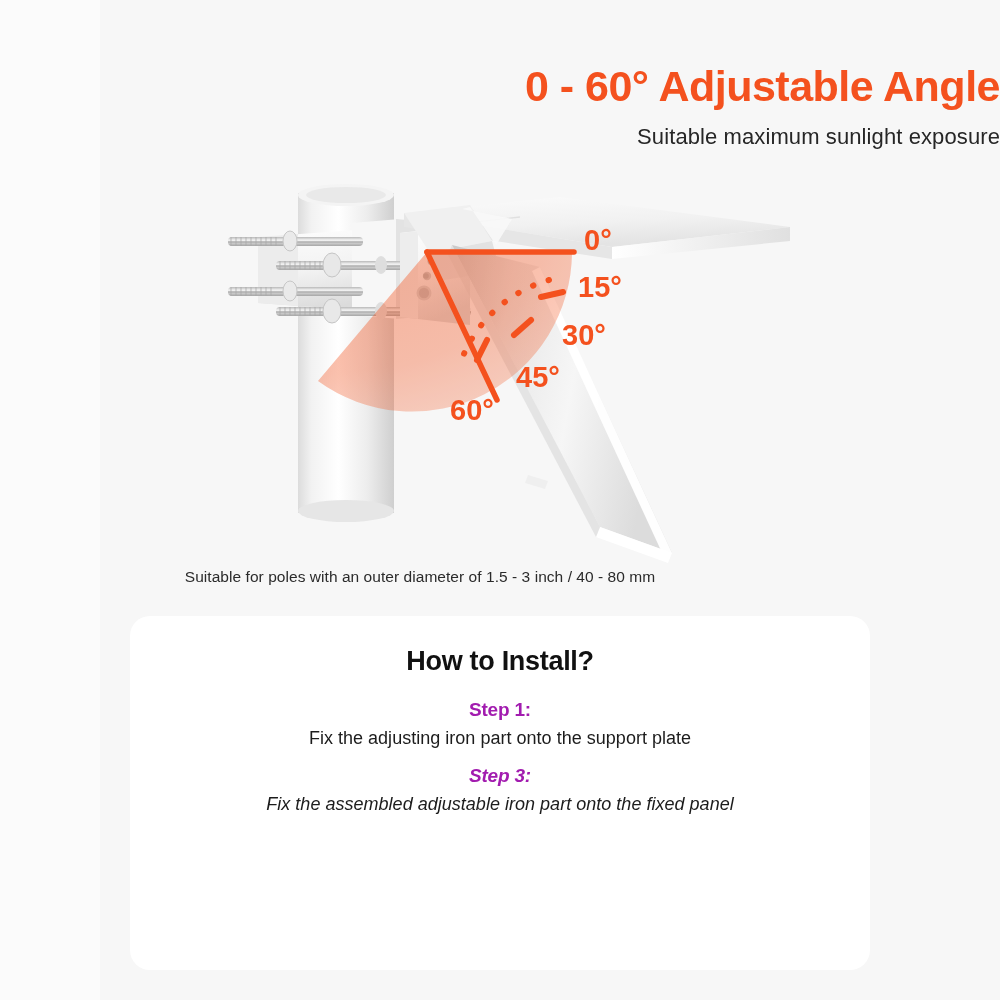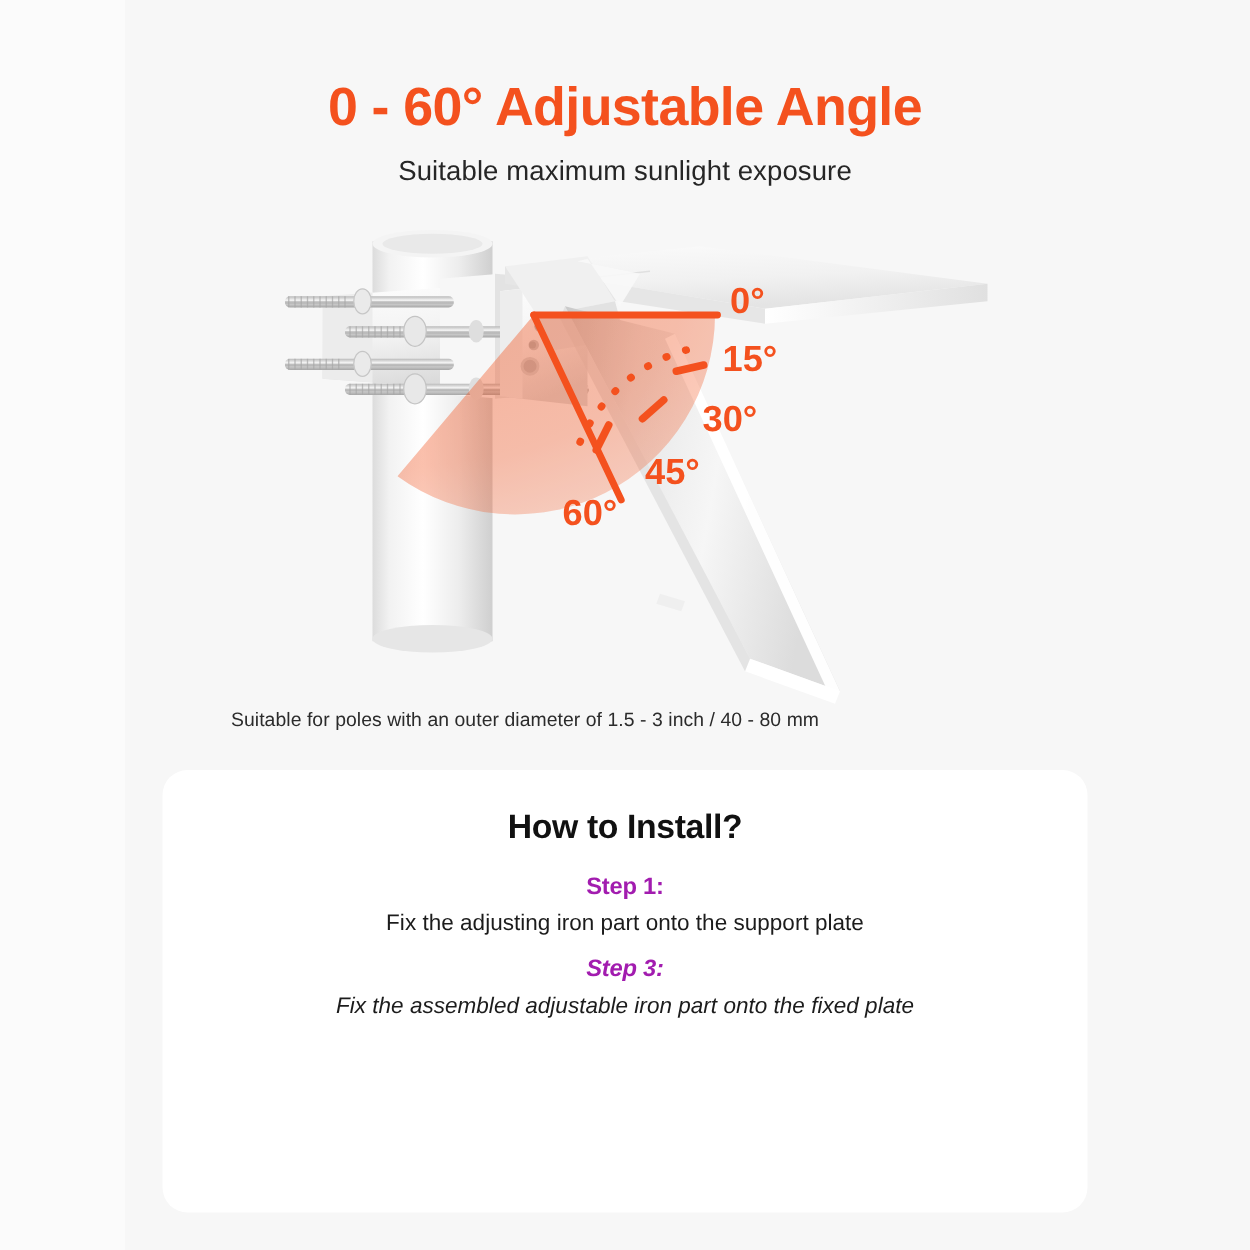--- a/index.html
+++ b/index.html
@@ -28,21 +28,21 @@
     width: 100px; height: 1000px;
     background: #ffffff;
     opacity: .55;
   }
 
   
   .header {
     position: absolute;
     left: 0; top: 62px;
     width: 1000px;
-    text-align: center;
+    text-align: right;
   }
   .headline {
     font-size: 43px;
     font-weight: 700;
     letter-spacing: -0.5px;
     color: #f4511e;
     line-height: 1.12;
     margin: 0;
   }
   .subhead {
@@ -283,17 +283,17 @@
     <div class="step">
       <p class="step-label">Step 1:</p>
       <p class="step-text">Fix the adjusting iron part onto the support plate</p>
     </div>
 
     <div class="step">
     </div>
 
     <div class="step">
       <p class="step-label">Step 3:</p>
-      <p class="step-text">Fix the assembled adjustable iron part onto the fixed plate</p>
+      <p class="step-text">Fix the assembled adjustable iron part onto the fixed panel</p>
     </div>
   </div>
 
 </div>
 
 </body></html>

